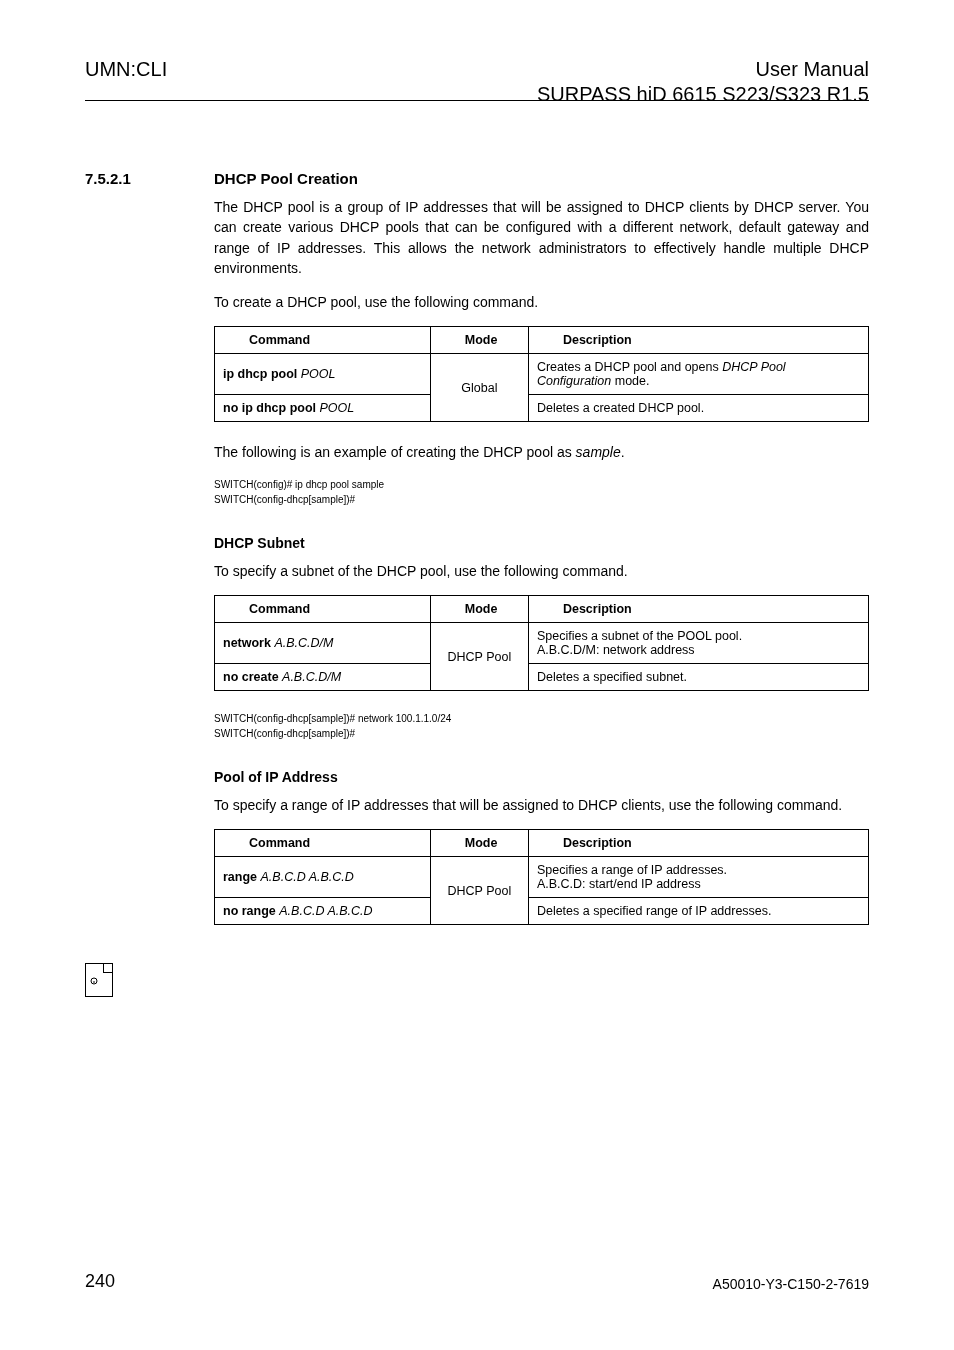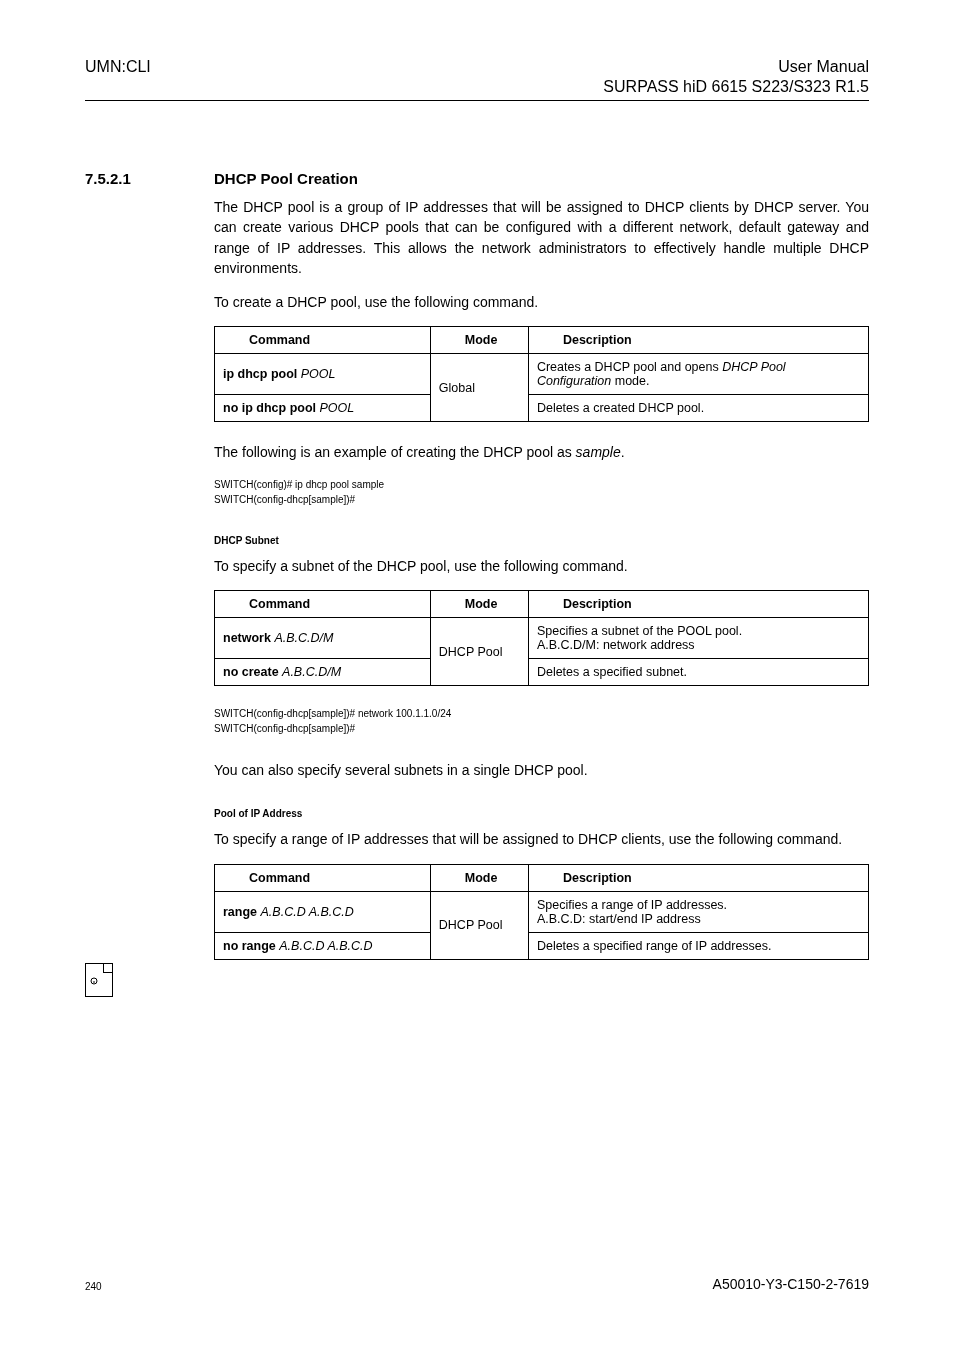--- a/index.html
+++ b/index.html
@@ -9,21 +9,21 @@
     color: #000;
     position: relative;
   }
   .header {
     position: absolute;
     top: 58px;
     left: 85px;
     right: 85px;
     display: flex;
     justify-content: space-between;
-    font-size: 16px;
+    font-size: 20px;
   }
   .header-right { text-align: right; }
   .header-right .line2 { margin-top: 2px; }
   .header-rule {
     position: absolute;
     top: 100px;
     left: 85px;
     right: 85px;
     border-top: 1px solid #000;
   }
@@ -32,21 +32,21 @@
     top: 170px;
     left: 214px;
     right: 85px;
   }
   .section-title {
     font-size: 15px;
     font-weight: bold;
     margin-bottom: 10px;
   }
   .subtitle {
-    font-size: 10px;
+    font-size: 14px;
     font-weight: bold;
     margin-top: 28px;
     margin-bottom: 10px;
   }
   .para {
     font-size: 14px;
     line-height: 1.45;
     text-align: justify;
     margin-bottom: 14px;
   }
@@ -64,21 +64,21 @@
     vertical-align: middle;
   }
   table.cmd th {
     font-weight: bold;
     background: #fff;
     padding-left: 34px;
   }
   .col-cmd   { width: 33%; }
   .col-mode  { width: 15%; text-align: center; }
   .col-desc  { width: 52%; }
-  table.cmd td.mode { text-align: left; margin-left: 38px; }
+  table.cmd td.mode { text-align: center; margin-left: 38px; }
   .italic-part { font-style: italic; }
   .example-block {
     font-family: Arial, Helvetica, sans-serif;
     font-size: 10px;
     line-height: 1.5;
     margin-bottom: 10px;
     white-space: pre;
   }
   .note-icon {
     position: absolute;
@@ -93,21 +93,21 @@
     width: 9px; height: 9px;
     border-left: 1px solid #000;
     border-bottom: 1px solid #000;
     background: #fff;
   }
   .note-icon svg { position: absolute; top: 11px; left: 4px; }
   .footer-left {
     position: absolute;
     bottom: 58px;
     left: 85px;
-    font-size: 10px;
+    font-size: 18px;
   }
   .footer-right {
     position: absolute;
     bottom: 58px;
     right: 85px;
     font-size: 14px;
   }
 </style>
 </head>
 <body>
@@ -191,21 +191,20 @@
           <b>no create </b><span class="italic-part">A.B.C.D/M</span>
         </td>
         <td>Deletes a specified subnet.</td>
       </tr>
     </tbody>
   </table>
 
   <div class="example-block"><span>SWITCH(config-dhcp[sample])# network 100.1.1.0/24</span>
 <span>SWITCH(config-dhcp[sample])#</span></div>
 
-  <p class="para" style="margin-top:24px;">You can also specify several subnets in a single DHCP pool.</p>
 
   <div class="subtitle">Pool of IP Address</div>
   <p class="para">To specify a range of IP addresses that will be assigned to DHCP clients, use the following command.</p>
 
   <table class="cmd">
     <thead>
       <tr>
         <th class="col-cmd">Command</th>
         <th class="col-mode">Mode</th>
         <th class="col-desc">Description</th>

